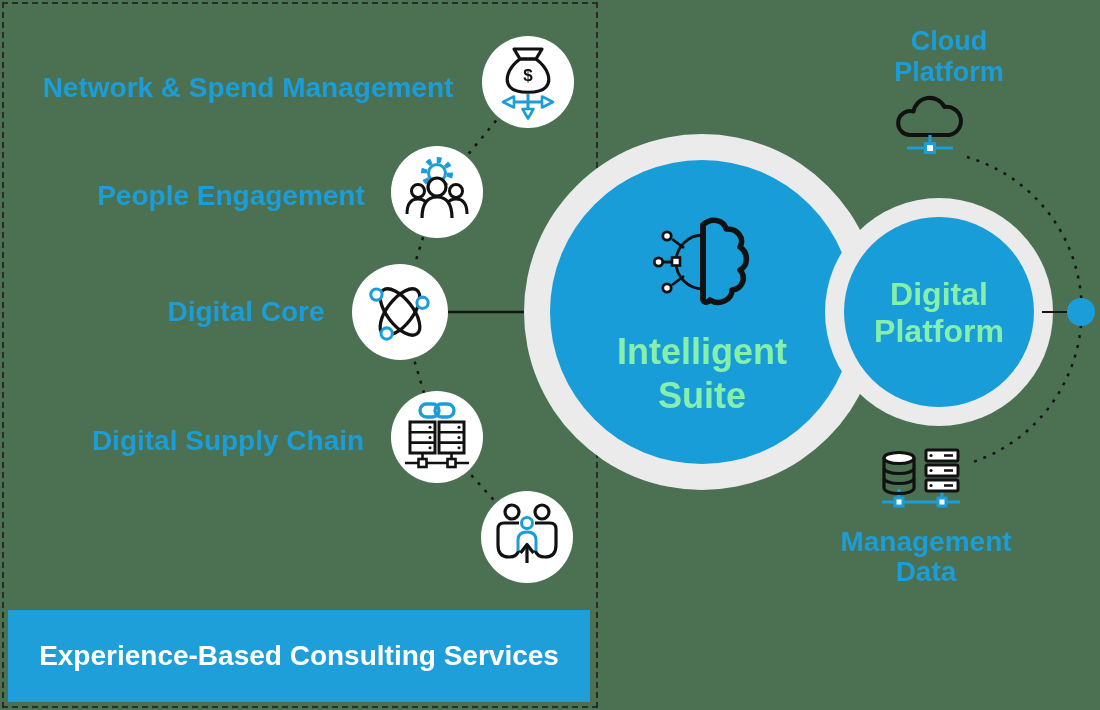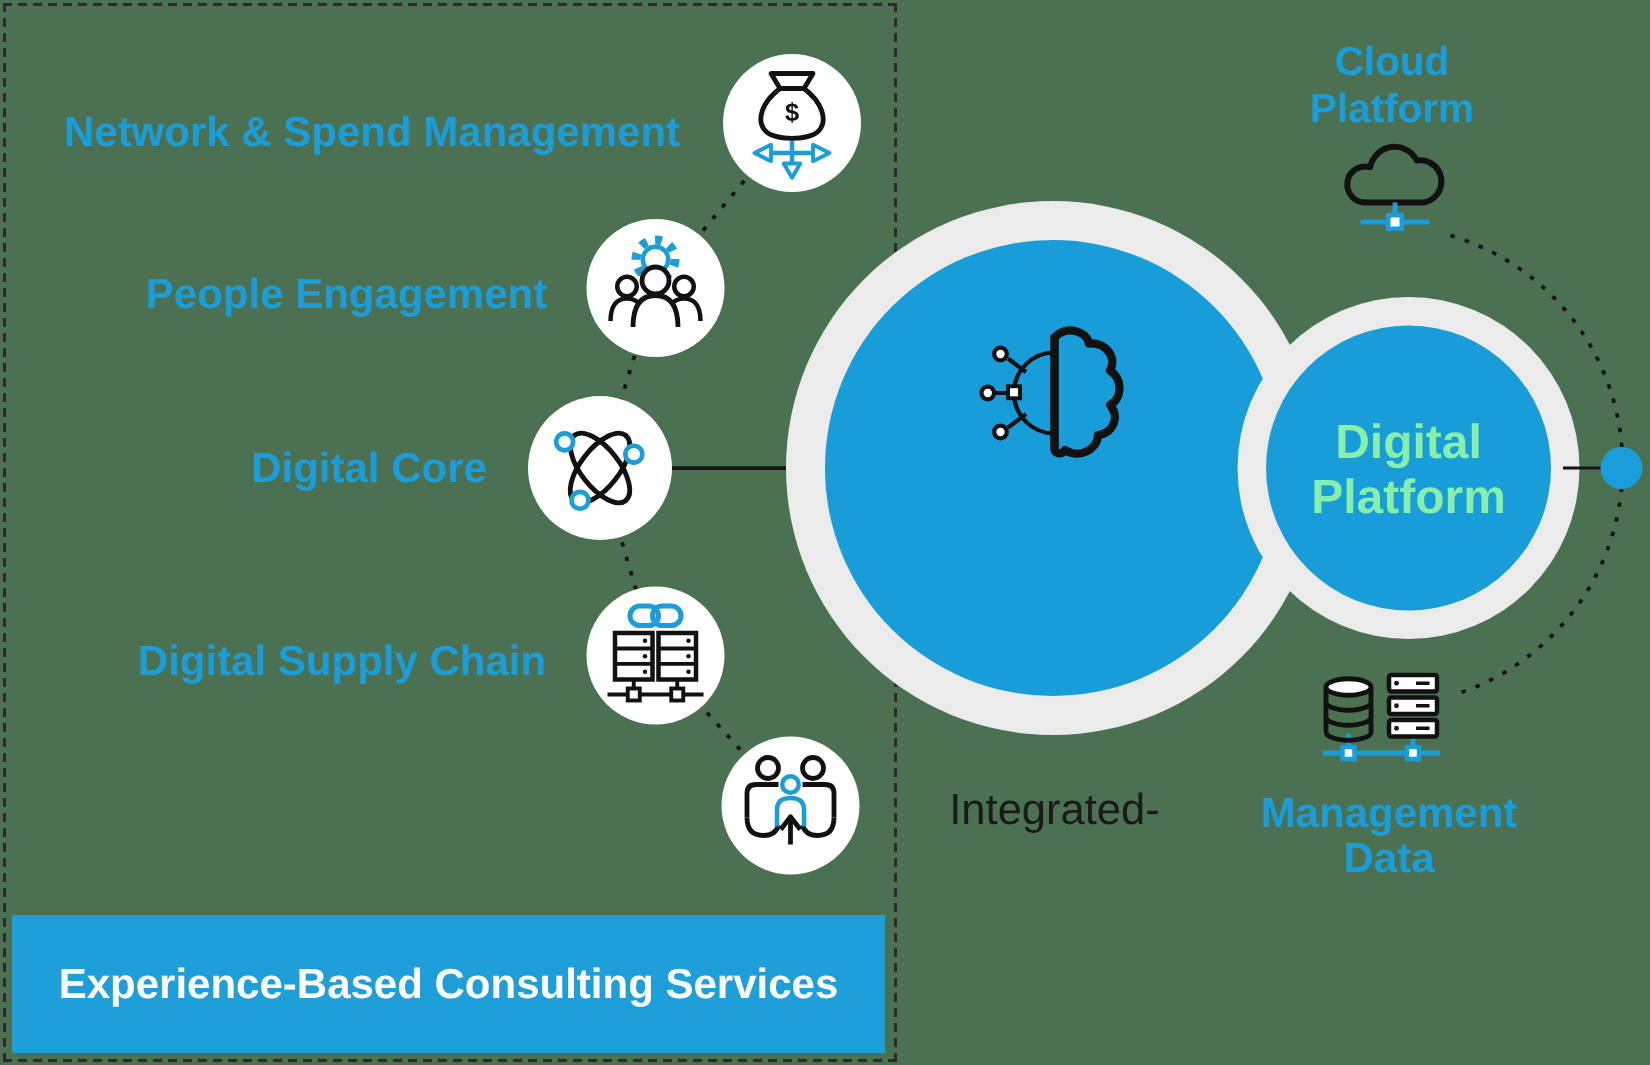--- a/index.html
+++ b/index.html
@@ -36,21 +36,21 @@
   
   .ring{border-radius:50%;background:#ebebeb;}
   .bluecirc{border-radius:50%;background:#189dd9;}
   .circ-text{text-align:center;color:#86efac;font-weight:bold;}
   .is-text{left:542px;top:330px;width:320px;font-size:36px;line-height:44px;}
   .dp-text{left:819px;top:276px;width:240px;font-size:32px;line-height:37px;}
   
   .blue-label{
     text-align:center;color:#1b9dd9;font-weight:bold;white-space:nowrap;
   }
-  .cloud-label{left:808px;top:26px;width:240px;font-size:27px;line-height:31px;}
+  .cloud-label{left:829px;top:26px;width:240px;font-size:27px;line-height:31px;}
   .data-label{left:796px;top:527px;width:260px;font-size:28px;line-height:30px;}
   .caption{
     left:598px;top:524px;width:210px;text-align:center;
     color:#1a1a1a;font-size:29px;line-height:33px;font-weight:normal;
   }
   svg{display:block;}
 </style>
 </head>
 <body>
 
@@ -153,20 +153,24 @@
     <path d="M56 23 A27 27 0 0 0 56 77" fill="none" stroke="#111" stroke-width="2.8"></path>
     <path d="M37 36 L25 27 M31 50 H16 M37 64 L25 73" fill="none" stroke="#111" stroke-width="2.8"></path>
     <circle cx="20" cy="24" r="4.2" fill="#fff" stroke="#111" stroke-width="2.8"></circle>
     <circle cx="11.5" cy="50" r="4.2" fill="#fff" stroke="#111" stroke-width="2.8"></circle>
     <circle cx="20" cy="76" r="4.2" fill="#fff" stroke="#111" stroke-width="2.8"></circle>
     <rect x="25" y="45.5" width="8" height="8" fill="#fff" stroke="#111" stroke-width="2.6"></rect>
     <path d="M56 13 C64 5 77 8 79 17 C90 16 98 26 93 35 C102 41 101 54 93 58 C100 66 95 77 85 78 C85 88 72 94 63 88 C60 92 56 90 56 87 Z" fill="#189dd9" stroke="#111" stroke-width="5.5" stroke-linejoin="round"></path>
     <path d="M56 13 V87" fill="none" stroke="#111" stroke-width="5.5" stroke-linecap="round"></path>
   </svg>
 
+  <div class="abs circ-text is-text">
+    <div>Intelligent</div>
+    <div>Suite</div>
+  </div>
   <div class="abs circ-text dp-text">
     <div>Digital</div>
     <div>Platform</div>
   </div>
 
   <svg class="abs" style="left:0;top:0;" width="1100" height="710" pointer-events="none">
     <path d="M967 157 A160 160 0 0 1 970 463" fill="none" stroke="#151515" stroke-width="2.5" stroke-dasharray="3 7"></path>
     <line x1="1042" y1="312" x2="1069" y2="312" stroke="#151515" stroke-width="2"></line>
     <circle cx="1081" cy="312" r="14" fill="#1b9dd9"></circle>
   </svg>
@@ -196,16 +200,15 @@
     <circle cx="59" cy="10.5" r="1.6" fill="#111"></circle>
       <circle cx="59" cy="25.5" r="1.6" fill="#111"></circle>
       <circle cx="59" cy="40.5" r="1.6" fill="#111"></circle>
   </svg>
   <div class="abs blue-label data-label">
     <div>Management</div>
     <div>Data</div>
   </div>
 
   <div class="abs caption">
-    <div>Integrated-</div>
   </div>
 
 </div>
 
 </body></html>

